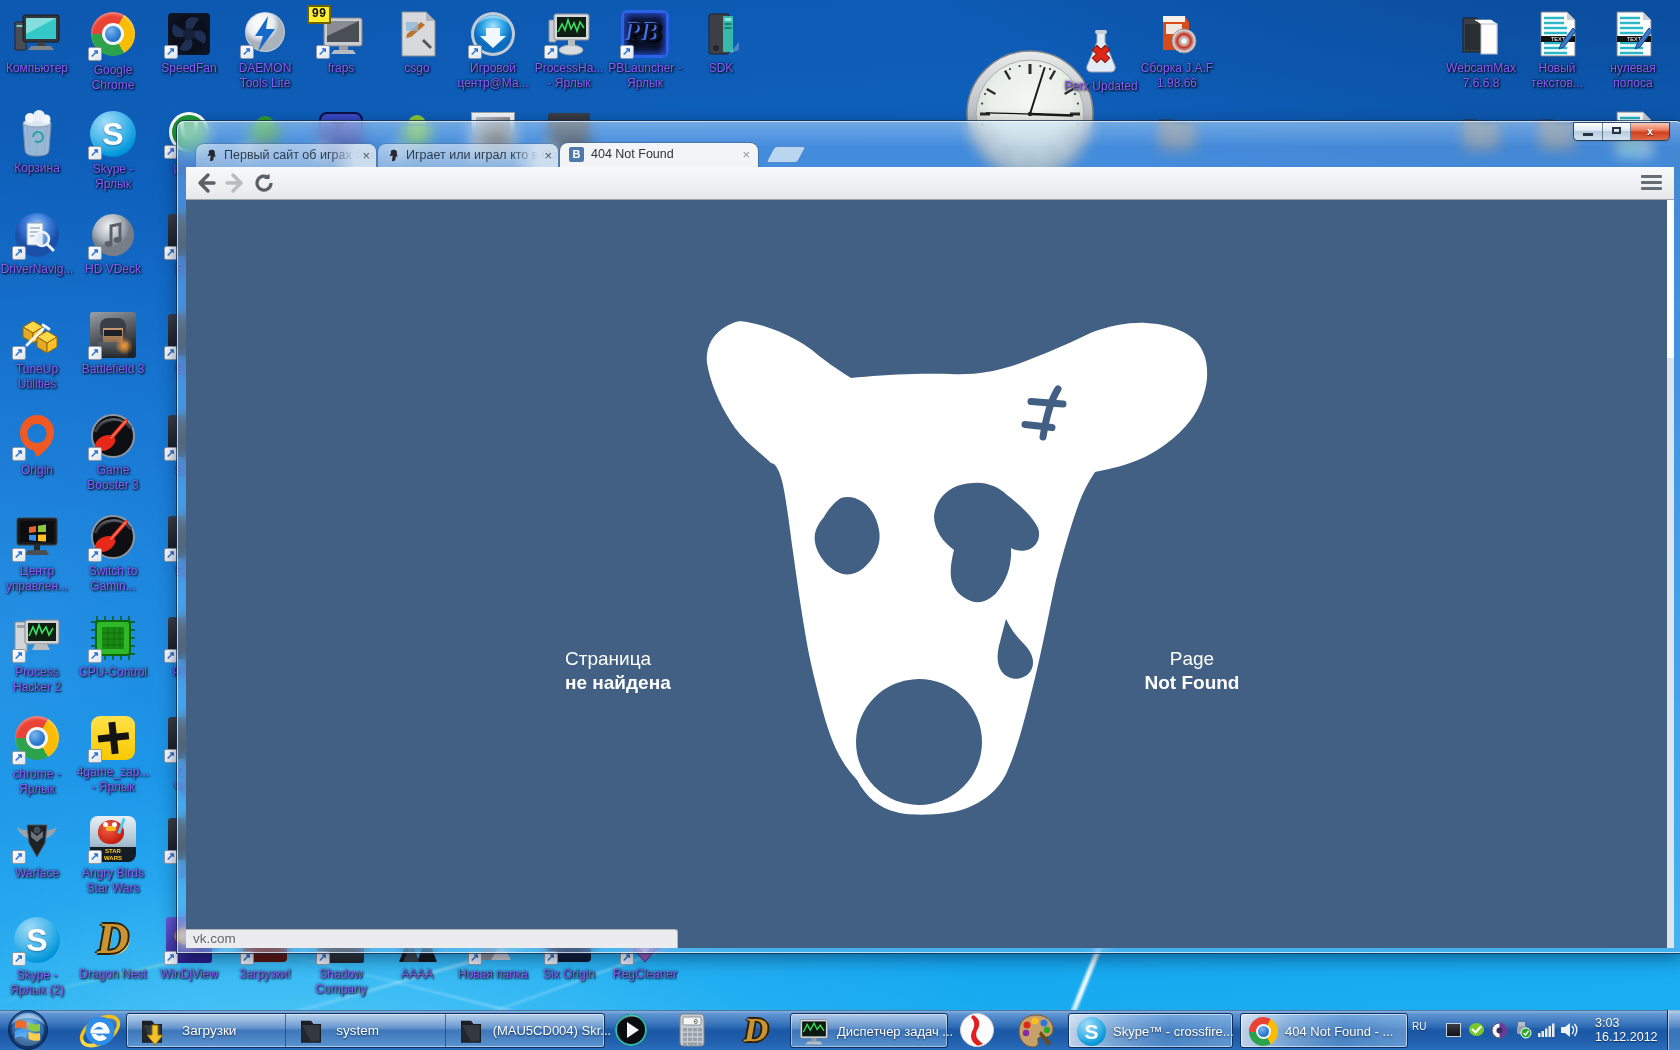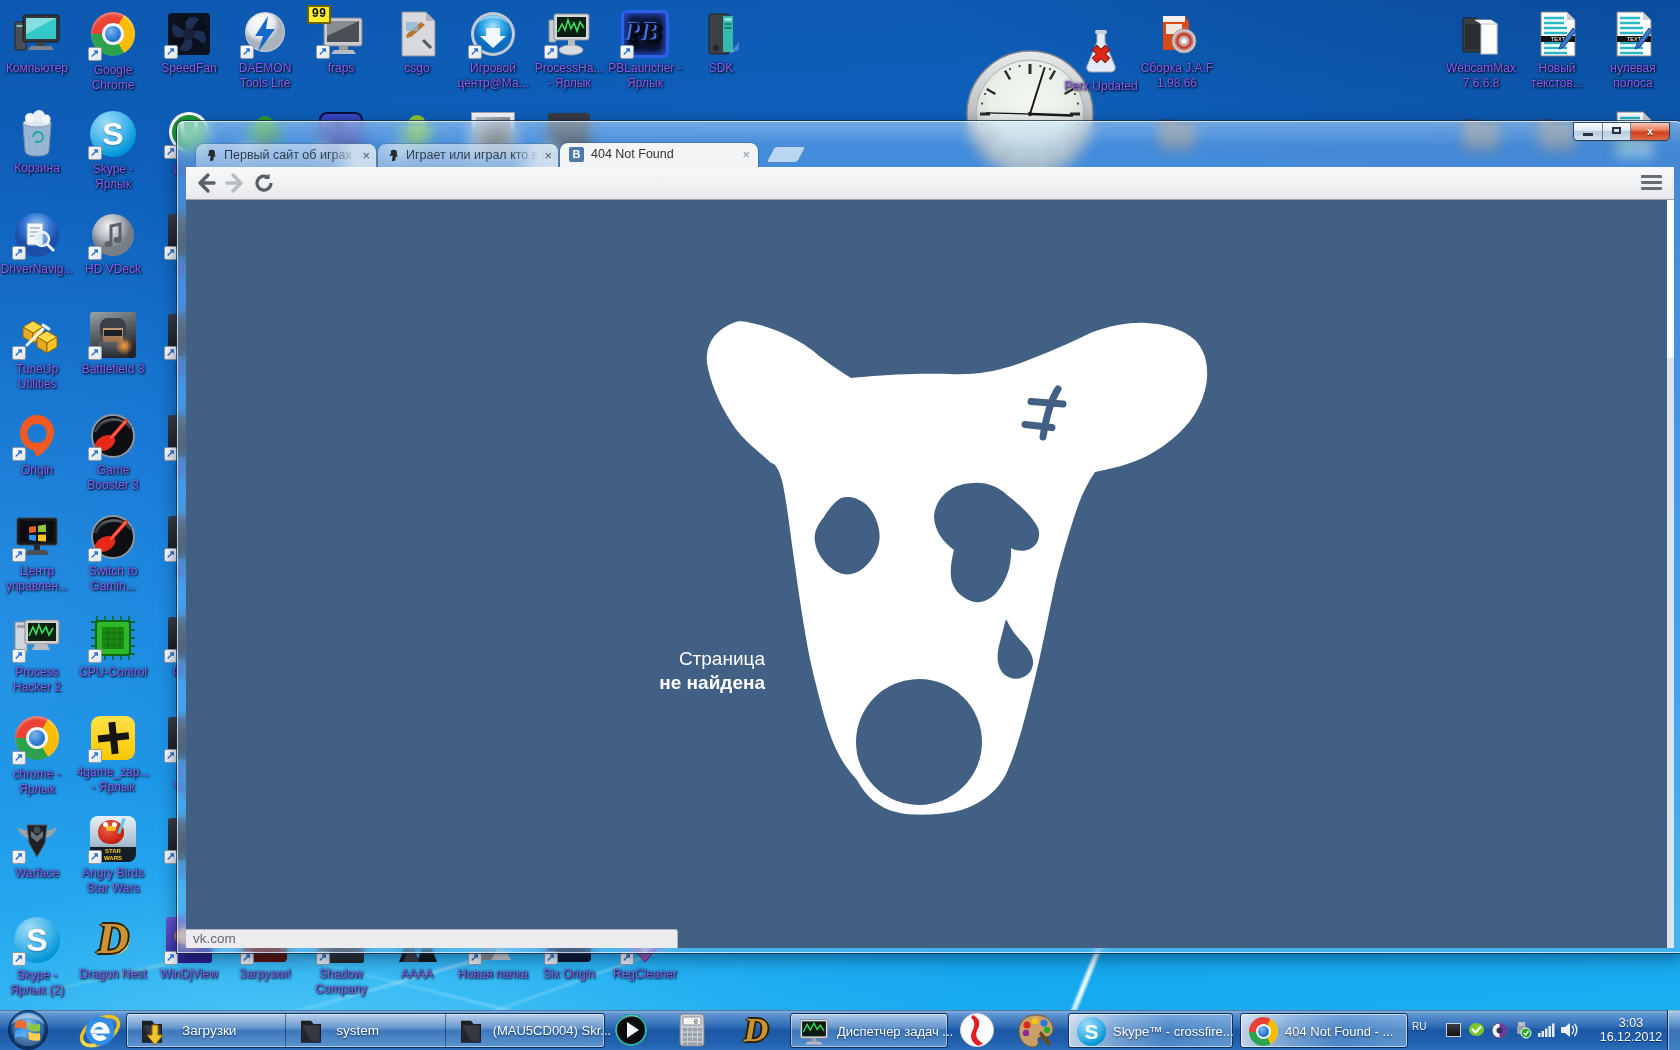--- a/index.html
+++ b/index.html
@@ -711,21 +711,22 @@
         <path d="M 974 483 C 986 482 999 487 1007 495 C 1019 504 1033 517 1038 528 C 1041 536 1038 545 1030 549 C 1024 552 1016 551 1011 548 C 1012 562 1008 577 1000 588 C 993 599 981 605 971 601 C 960 597 952 588 951 577 C 950 568 952 558 954 550 C 943 542 934 530 934 516 C 935 503 944 491 957 486 C 963 484 968 483 974 483 Z"></path>
         <path d="M 1006 619 C 1010 628 1016 636 1024 644 C 1033 653 1036 664 1030 672 C 1023 681 1009 681 1002 672 C 996 664 997 652 1000 642 C 1002 634 1004 626 1006 619 Z"></path>
         <ellipse cx="919" cy="742" rx="63" ry="63"></ellipse>
       </g>
       <g stroke="#416083" stroke-width="7" stroke-linecap="round" fill="none">
         <path d="M 1058 389 C 1051 400 1046 418 1043 437"></path>
         <path d="M 1031 401.5 L 1063 404"></path>
         <path d="M 1025 424.5 L 1052 427.5"></path>
       </g>
     </svg>
-    <div style="position:absolute;left:379px;top:447px;width:200px;text-align:right;color:#fff;font-size:19px;line-height:24px">Страница<br><b>не найдена</b></div>
+    <div style="position:absolute;left:379px;top:447px;width:200px;text-align:left;color:#fff;font-size:19px;line-height:24px">Страница<br><b>не найдена</b></div>
+    <div style="position:absolute;left:906px;top:447px;width:200px;text-align:center;color:#fff;font-size:19px;line-height:24px">Page<br><b>Not Found</b></div>
     <div style="position:absolute;right:0;top:0;width:7px;height:100%;background:#dde4ec"></div>
     <div style="position:absolute;right:0;top:0;width:7px;height:158px;background:#fbfcfd"></div>
     <div style="position:absolute;left:-2px;bottom:0;width:494px;height:19px;background:#ececee;border:1px solid #b2b5ba;border-bottom:none;border-radius:0 3px 0 0">
         <span style="position:absolute;left:8px;top:1px;font-size:13.5px;color:#63676d">vk.com</span>
       </div>
   </div>
 </div>
 
 <div id="tb" style="position:absolute;left:0;top:1010px;width:1680px;height:40px;background:linear-gradient(180deg,#0c3266 0%,#5e9bd8 4%,#3a7cc8 10%,#2264b2 38%,#1b58a6 55%,#2161ae 80%,#2a6ebc 100%);z-index:50">
 <div style="position:absolute;left:0;top:0;width:100%;height:45%;background:linear-gradient(rgba(255,255,255,.22),rgba(255,255,255,.05))"></div>
@@ -891,15 +892,15 @@
         <rect x="8" y="6.5" width="2.5" height="8.5"></rect>
         <rect x="11.5" y="4" width="2.5" height="11"></rect>
         <rect x="15" y="1.5" width="2.5" height="13.5"></rect>
       </g>
     </svg>
 <svg width="18" height="16" viewBox="0 0 18 16" style="position:absolute;left:1560px;top:12px">
       <path d="M1 5 h4 l5 -4 v14 l-5 -4 H1z" fill="#eef2f6"></path>
       <path d="M12 4 a6 6 0 0 1 0 8 M14.5 2 a9 9 0 0 1 0 12" stroke="#eef2f6" stroke-width="1.5" fill="none"></path>
     </svg>
 
-<div style="position:absolute;left:1595px;top:6px;width:72px;text-align:center;color:#fff;font-size:12.5px;line-height:14px;text-shadow:0 1px 1px rgba(0,20,50,.7)">3:03<br>16.12.2012</div>
+<div style="position:absolute;left:1595px;top:6px;width:72px;color:#fff;font-size:12.5px;line-height:14px;text-shadow:0 1px 1px rgba(0,20,50,.7)">3:03<br>16.12.2012</div>
 <div style="position:absolute;right:0;top:0;width:13px;height:40px;border-left:1px solid #0a2a55;background:linear-gradient(180deg,rgba(255,255,255,.4),rgba(160,200,240,.25) 50%,rgba(120,170,220,.3));box-shadow:inset 1px 0 0 rgba(255,255,255,.5)"></div>
 </div>
 
 </body></html>

